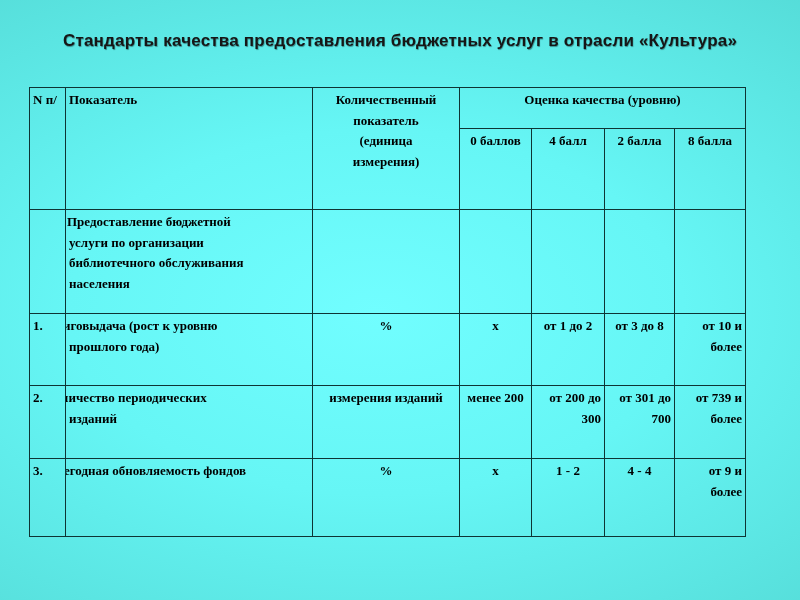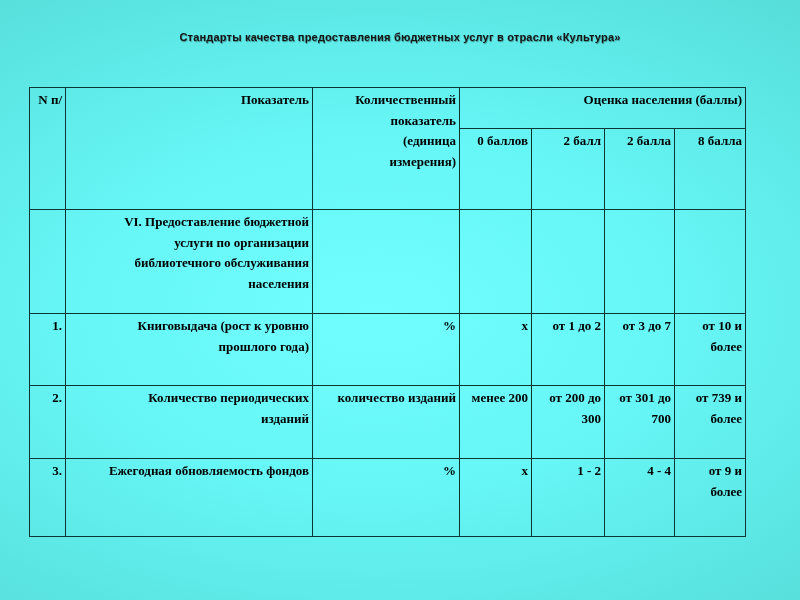--- a/index.html
+++ b/index.html
@@ -4,38 +4,37 @@
 <style>
   html,body{margin:0;padding:0;}
   body{
     width:800px;height:600px;overflow:hidden;position:relative;
     background:radial-gradient(120% 95% at 47% 52%, #71feff 0%, #66f6f5 32%, #55dcd8 72%, #4bcbc6 100%);
     font-family:"Liberation Sans", sans-serif;
   }
   .slide-title{
     position:absolute;left:0;right:0;top:31px;
     text-align:center;
-    font-size:11px;font-weight:bold;color:#161616;
+    font-size:17px;font-weight:bold;color:#161616;
     text-shadow:0.6px 0.8px 0.8px rgba(10,40,40,0.45);
     letter-spacing:0.2px;
   }
   table.tbl{
     position:absolute;left:29px;top:87px;width:716px;
     border-collapse:collapse;table-layout:fixed;
     font-family:"Liberation Serif", serif;
     font-size:13px;line-height:1.58;color:#000;
   }
   .tbl th,.tbl td{
     border:1px solid #0e3434;
     vertical-align:top;
     font-weight:bold;
     padding:2px 3px;
     white-space:pre-line;
     overflow:hidden;
-    text-align:right;
   }
   .al{text-align:left;}
   .ac{text-align:center;margin-top:41px;}
   .lr{text-align:center;text-align-last:right;}
   .hang{text-align:left;padding-left:26px;text-indent:-23px;}
 </style>
 </head>
 <body>
 
 <div class="slide-title">Стандарты качества предоставления бюджетных услуг в отрасли «Культура»</div>
@@ -51,25 +50,25 @@
       <col style="width:71px">
   </colgroup>
   <tbody>
       <tr style="height:41px">
     <th rowspan="2" class="al">N п/</th>
     <th rowspan="2" class="al">Показатель</th>
     <th rowspan="2" class="ac">Количественный
 показатель
 (единица
 измерения)</th>
-    <th colspan="4" class="ac">Оценка населения  (баллы)</th>
+    <th colspan="4" class="ac">Оценка качества  (уровню)</th>
   </tr>
   <tr style="height:81px">
     <th class="ac">0 баллов</th>
-    <th class="ac">2 балл</th>
+    <th class="ac">4 балл</th>
     <th class="ac">2 балла</th>
     <th class="ac">8 балла</th>
   </tr>
   <tr style="height:104px">
     <td class="al"></td>
     <td class="hang">VI. Предоставление бюджетной
 услуги по организации
 библиотечного обслуживания
 населения</td>
     <td></td>
@@ -78,29 +77,29 @@
     <td></td>
     <td></td>
   </tr>
   <tr style="height:72px">
     <td class="al">1.</td>
     <td class="hang">Книговыдача (рост к уровню
 прошлого года)</td>
     <td class="ac">%</td>
     <td class="ac">x</td>
     <td class="ac">от 1 до 2</td>
-    <td class="ac">от 3 до 7</td>
+    <td class="ac">от 3 до 8</td>
     <td class="lr">от 10 и
 более</td>
   </tr>
   <tr style="height:73px">
     <td class="al">2.</td>
     <td class="hang">Количество периодических
 изданий</td>
-    <td class="ac">количество изданий</td>
+    <td class="ac">измерения изданий</td>
     <td class="ac">менее 200</td>
     <td class="lr">от 200 до
 300</td>
     <td class="lr">от 301 до
 700</td>
     <td class="lr">от 739 и
 более</td>
   </tr>
   <tr style="height:78px">
     <td class="al">3.</td>

